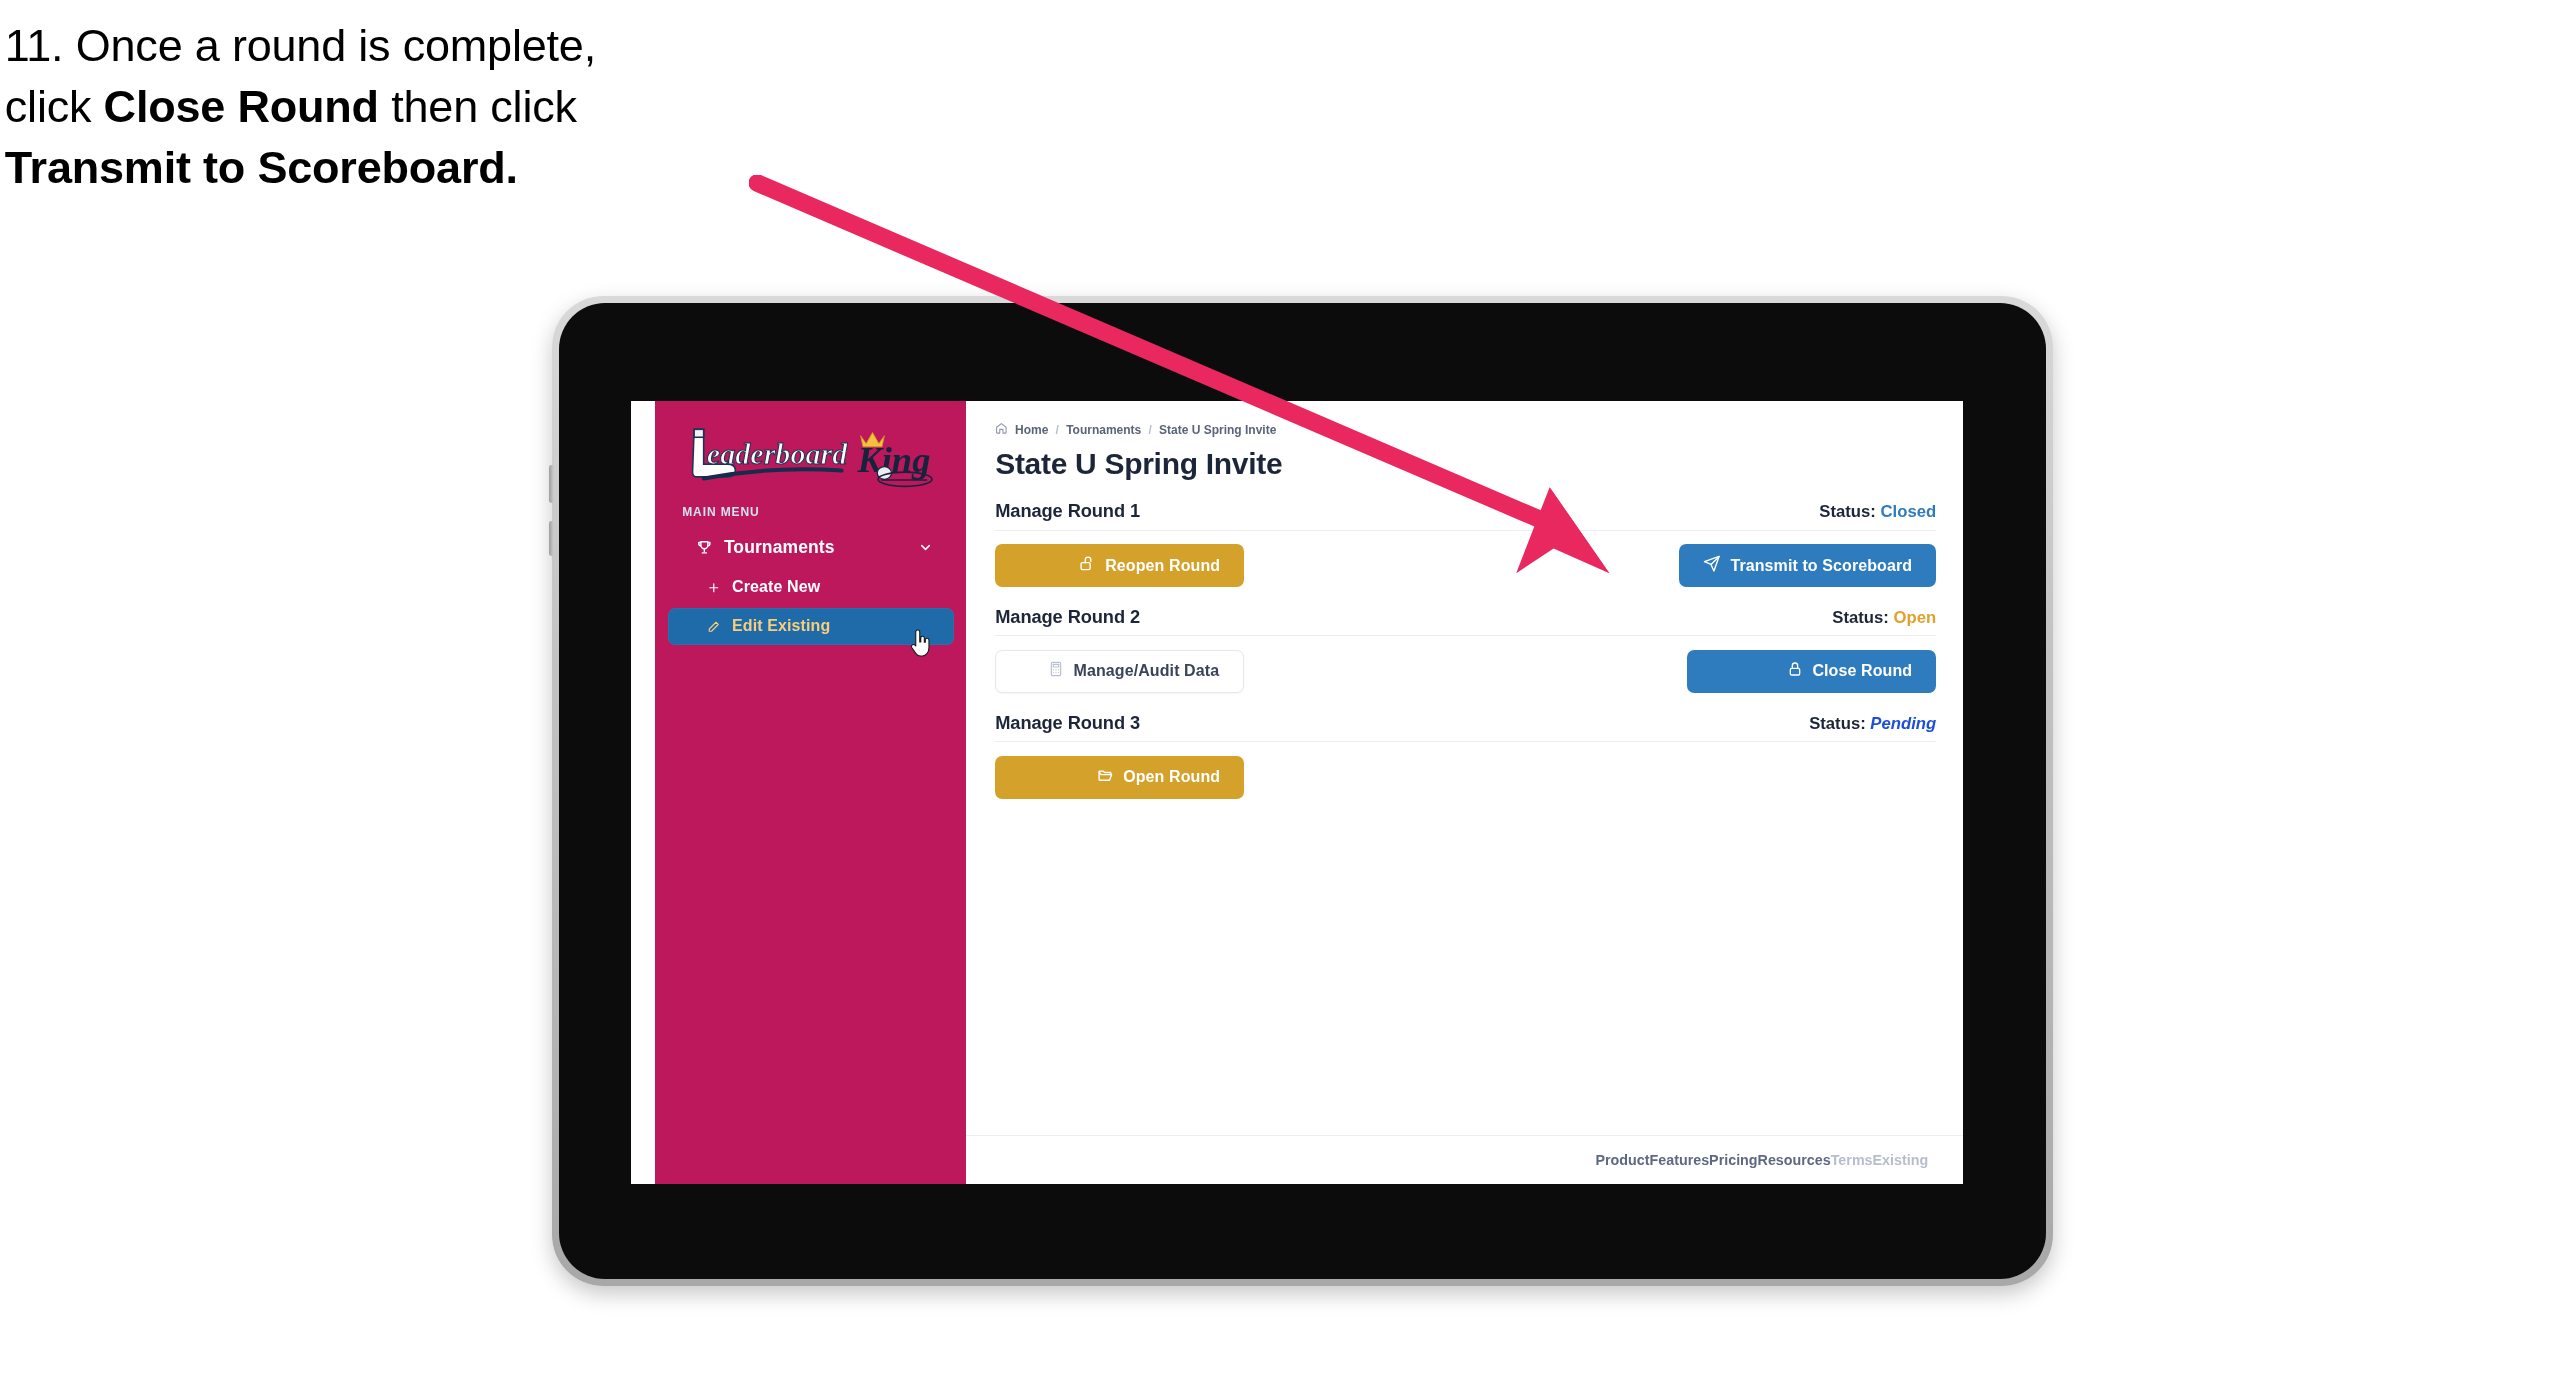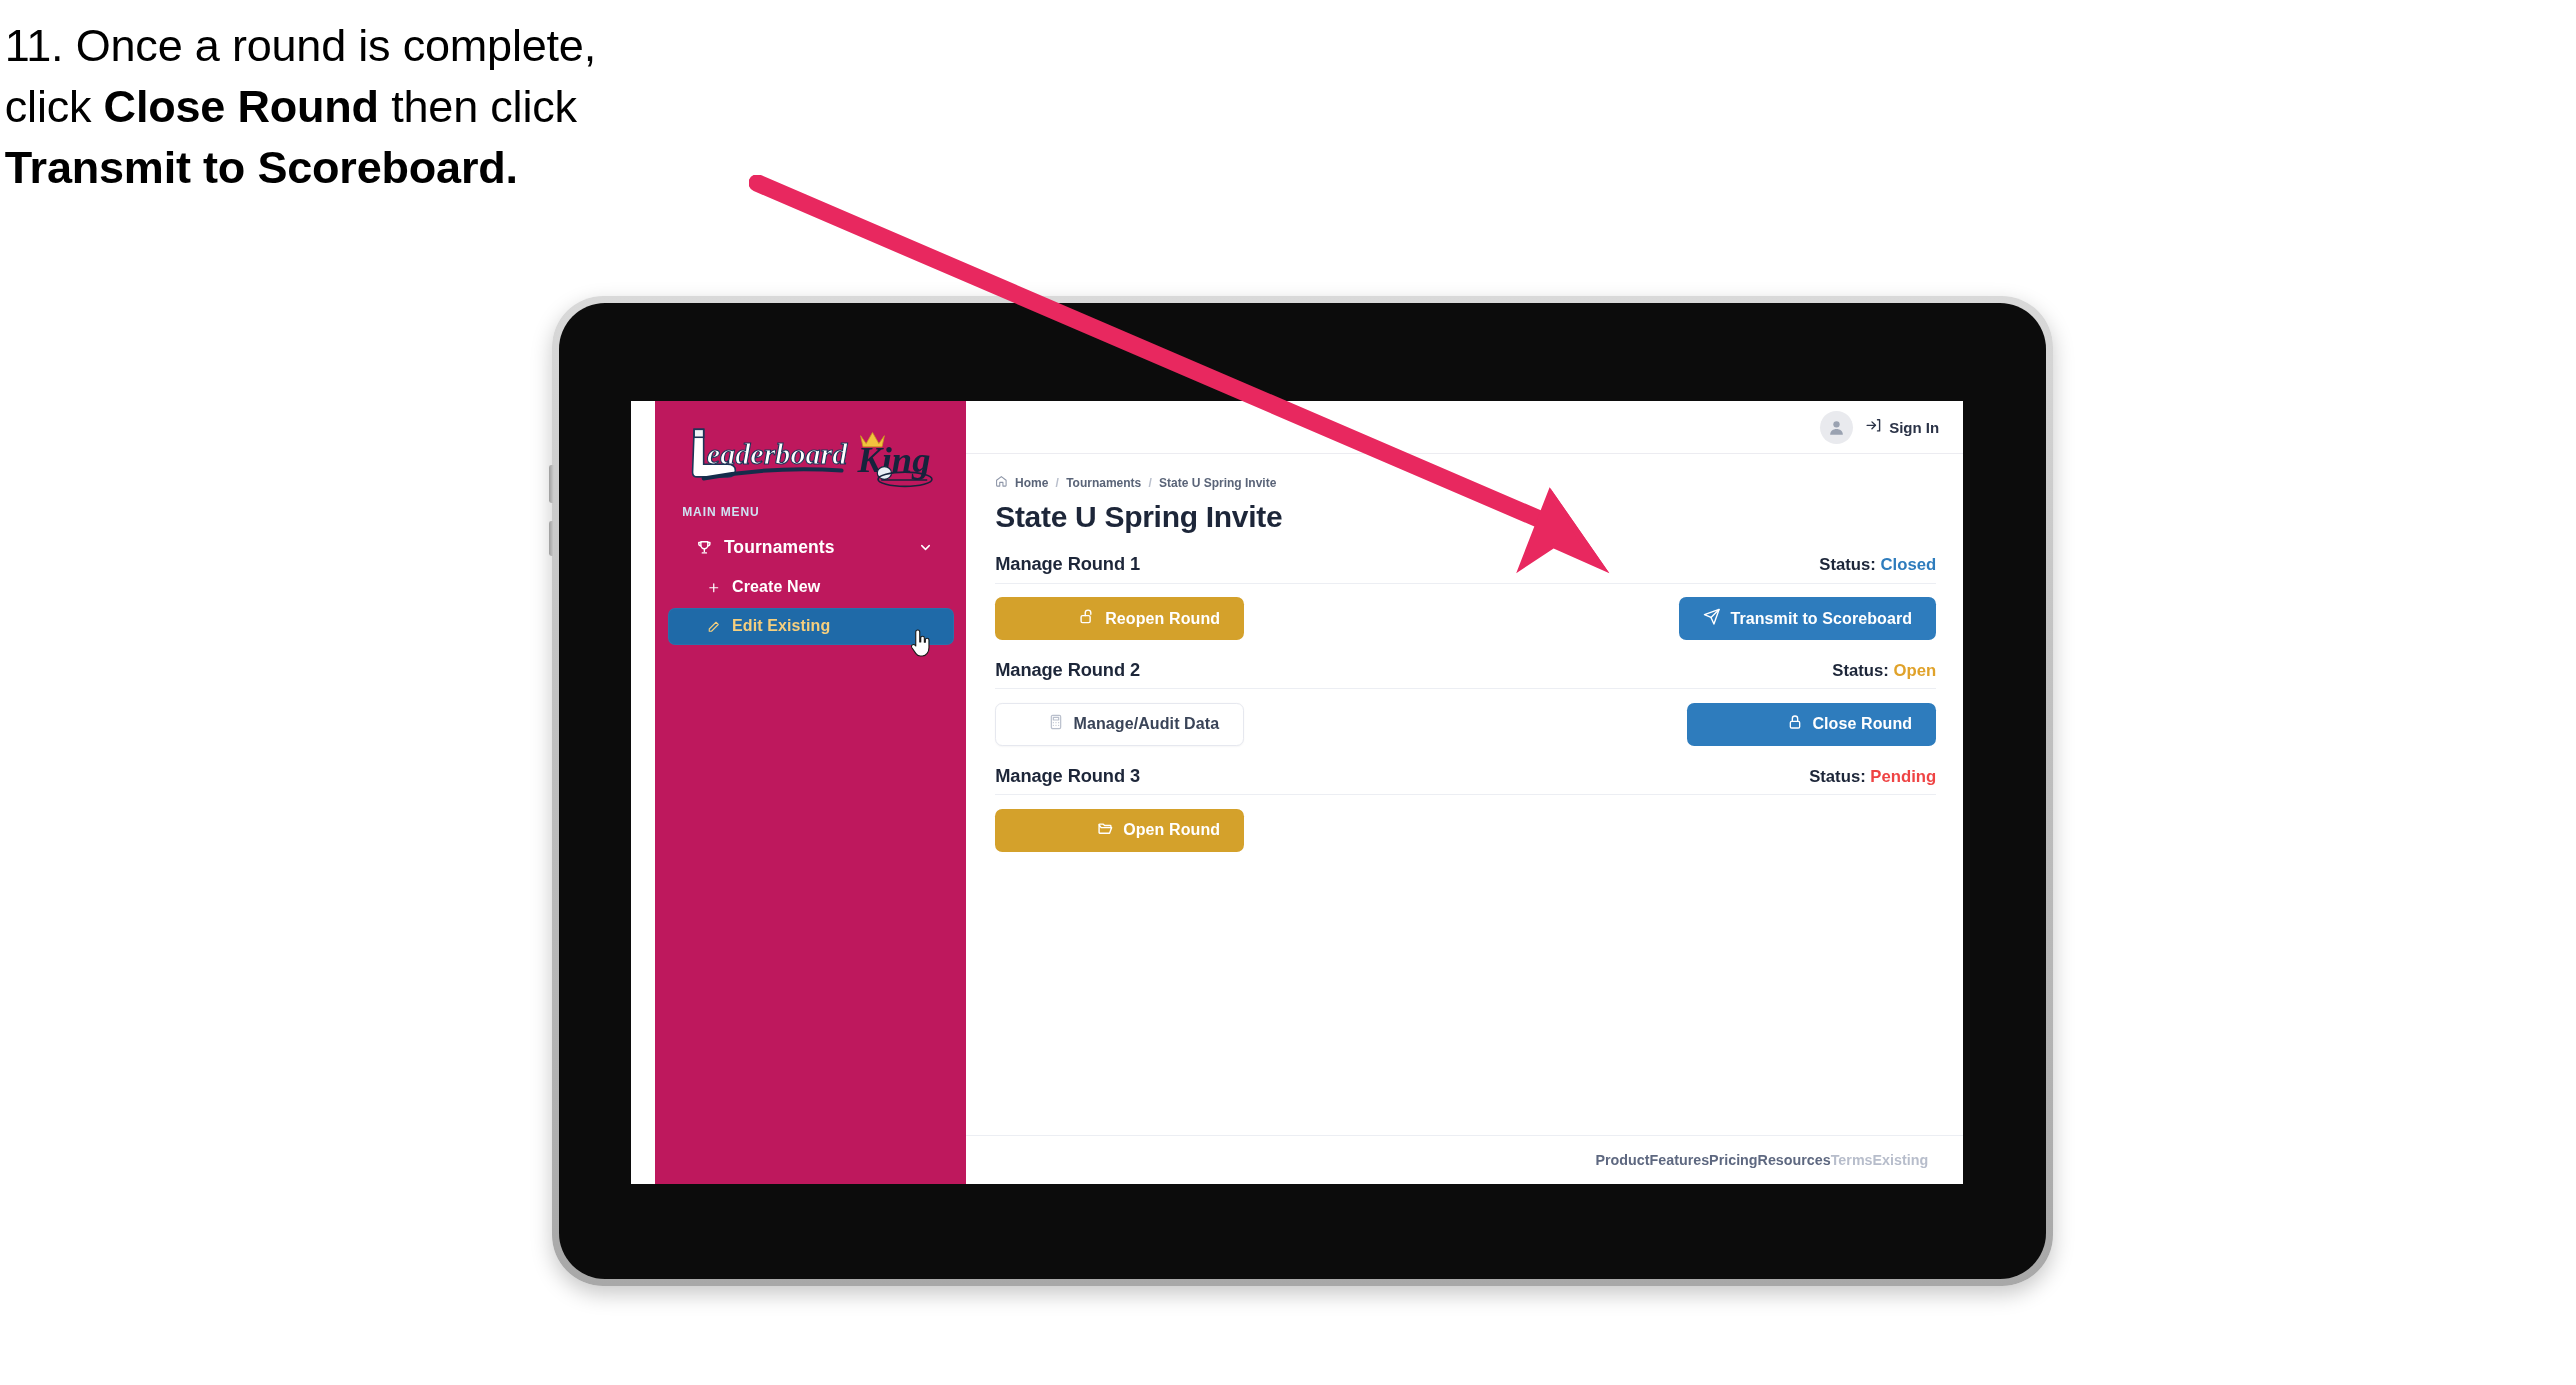--- a/index.html
+++ b/index.html
@@ -222,21 +222,21 @@
     color: #1d2639;
     letter-spacing: -0.1px;
   }
   .round-status {
     font-size: 16.7px;
     font-weight: 700;
     color: #1d2639;
   }
   .round-status .val-closed  { color: #2E7CBD; }
   .round-status .val-open    { color: #E0A22A; }
-  .round-status .val-pending { color: #ef4444; }
+  .round-status .val-pending { color: #1d4ed8; font-style: italic; }
 
   .round-actions {
     display: flex;
     align-items: center;
     justify-content: space-between;
     padding-top: 13.5px;
     min-height: 56px;
   }
   .btn {
     display: inline-flex;
@@ -372,38 +372,20 @@
           <span>Edit Existing</span>
         </div>
 
         <svg class="cursor" viewBox="0 0 24 30">
           <path d="M7 3c0-1.1.9-2 2-2s2 .9 2 2v10h1V9c0-1 .8-1.8 1.8-1.8S15.6 8 15.6 9v4.2h1V11c0-1 .8-1.8 1.8-1.8S20.2 10 20.2 11v7.5c0 4.5-2.6 8.5-6.6 8.5h-2c-2 0-3.6-1-4.6-2.6L3 18.5c-.6-1 -.2-2.3.9-2.8 .8-.4 1.8-.2 2.4.5L7 17z" fill="#ffffff" stroke="#1a1a1a" stroke-width="1.1" stroke-linejoin="round"></path>
         </svg>
       </aside>
 
       <section class="main">
 
-        <div class="topbar">
-          <div class="avatar">
-            <svg width="19" height="19" viewBox="0 0 24 24" fill="#9aa2b1">
-              <circle cx="12" cy="8" r="4"></circle>
-                <path d="M4 21c0-4.4 3.6-7 8-7s8 2.6 8 7z"></path>
-            </svg>
-          </div>
-          <div class="signin">
-            <span>
-              <svg width="16.7" height="16.7" viewBox="0 0 24 24" fill="none" stroke="#2b3347" stroke-width="2" stroke-linecap="round" stroke-linejoin="round">
-                <polyline points="10 17 15 12 10 7"></polyline>
-                  <line x1="15" y1="12" x2="3" y2="12"></line>
-                  <path d="M18 4h3v16h-3"></path>
-              </svg>
-            </span>
-            <span>Sign In</span>
-          </div>
-        </div>
 
         <div class="content">
 
           <nav class="breadcrumb">
             <span>
               <svg width="12.7" height="12.7" viewBox="0 0 24 24" fill="none" stroke="#8e96a8" stroke-width="2" stroke-linecap="round" stroke-linejoin="round">
                   <path d="M3 10l9-7 9 7v10a1 1 0 0 1-1 1h-5v-7H9v7H4a1 1 0 0 1-1-1z"></path>
                 </svg>
             </span>
             <span>Home</span>

